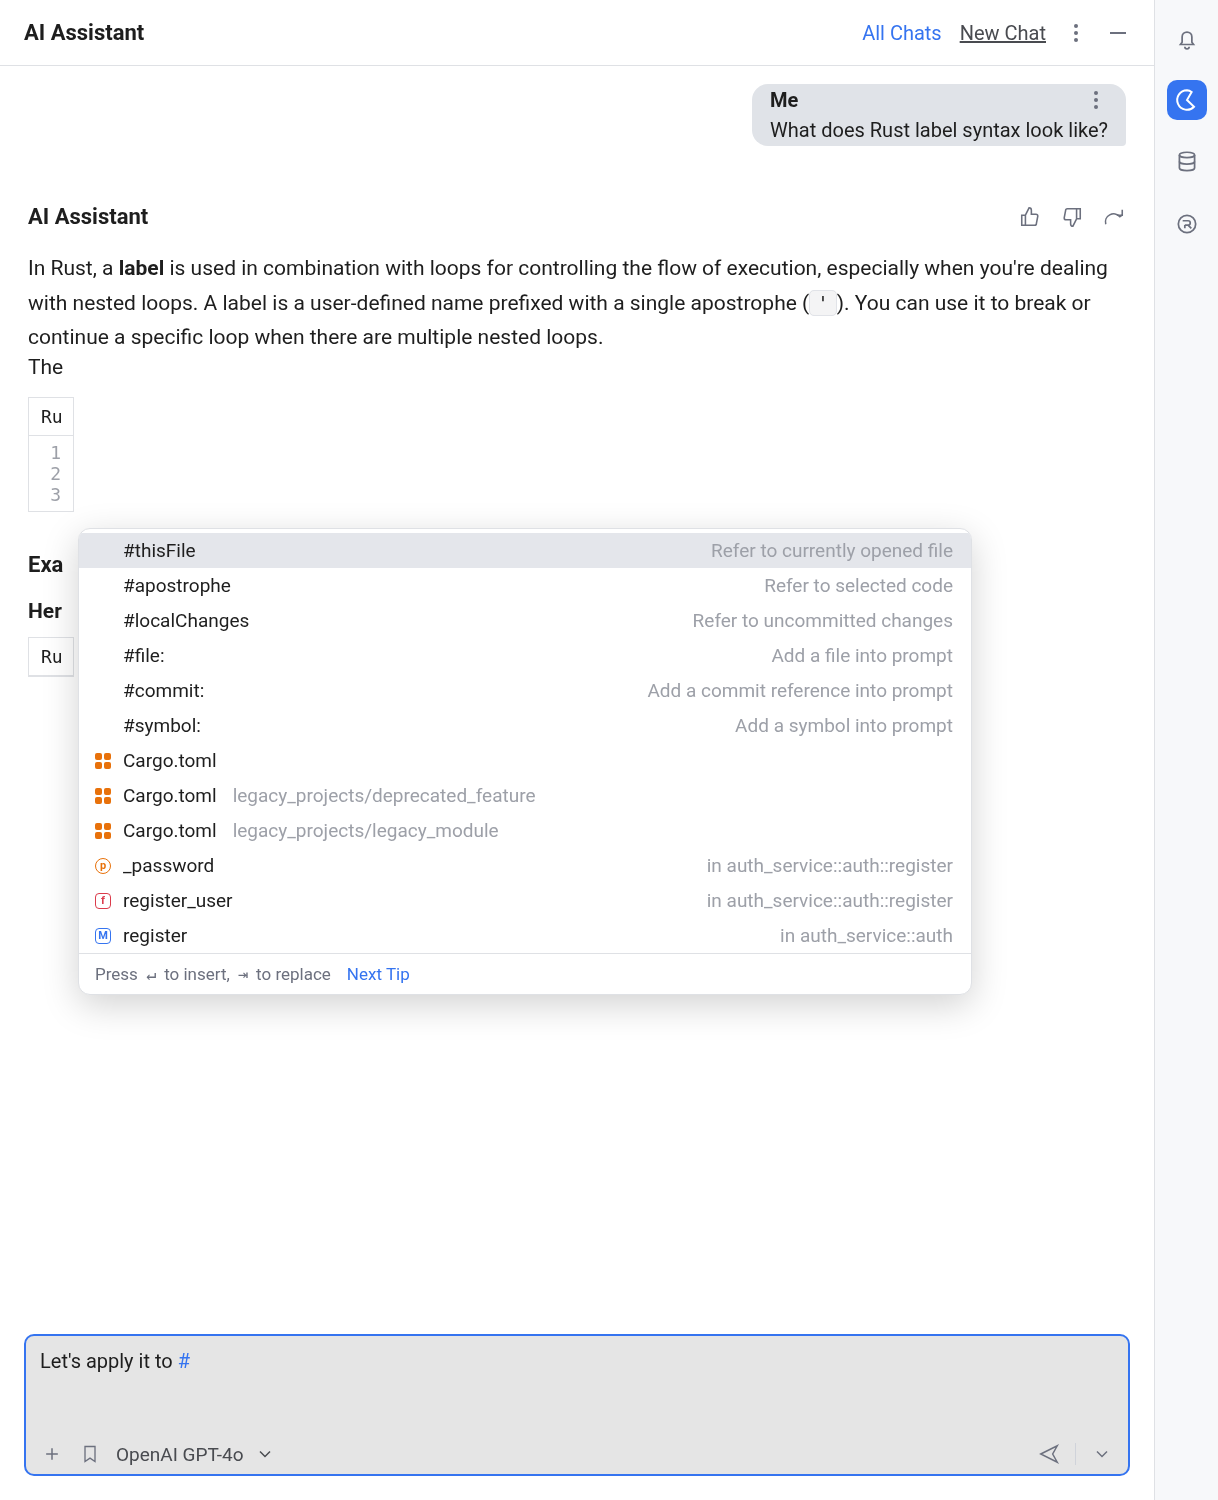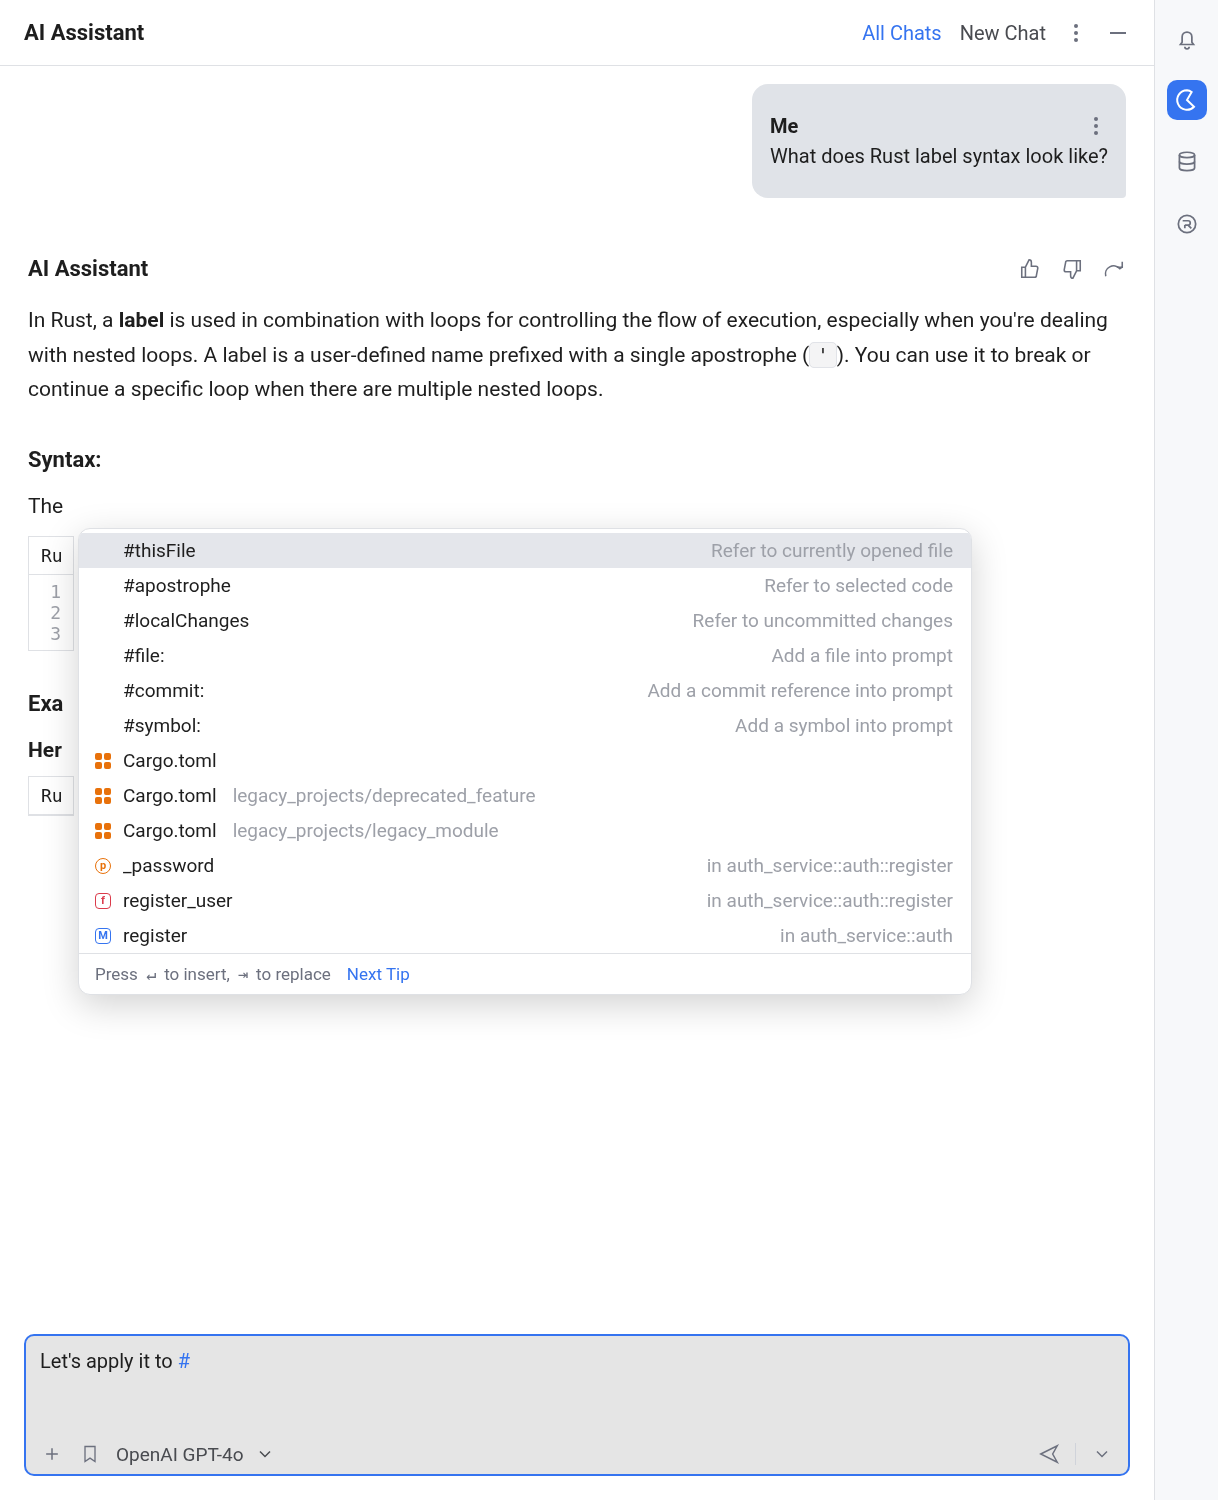--- a/index.html
+++ b/index.html
@@ -60,34 +60,34 @@
   
   .header {
     height: 66px;
     border-bottom: 1px solid var(--border);
     display:flex; align-items:center;
     padding: 0 24px;
     gap: 18px;
   }
   .header-title { font-weight:700; font-size:22px; flex:1; }
   .header-link { color: var(--blue); font-size:20px; cursor:pointer; }
-  .header-link-plain { color: var(--gray-text); font-size:20px; cursor:pointer; }
+  .header-link-plain { color: var(--gray-text); font-size:20px; cursor:pointer;text-decoration:underline; }
   .icon-btn { width:24px; height:24px; color:#6c707e; cursor:pointer; display:inline-flex; align-items:center; justify-content:center; }
   .more-dots { display:flex; flex-direction:column; gap:3px; }
   .more-dots span { width:4px; height:4px; border-radius:50%; background:#6c707e; }
   .minimize { width:16px; height:2px; background:#6c707e; }
 
   
   .chat-body { flex:1; overflow:hidden; position:relative; padding: 18px 28px 0 28px; }
 
   .user-bubble {
     float: right;
     background: var(--bubble-gray);
     border-radius: 16px 16px 4px 16px;
-    padding: 30px 18px;
+    padding: 4px 18px;
     max-width: 620px;
     position:relative;
   }
   .user-bubble .sender { font-weight:700; font-size:20px; margin-bottom:6px; display:flex; justify-content:space-between; align-items:center; }
   .user-bubble .msg-text { font-size:20px; }
 
   .assist-block { clear:both; padding-top: 58px; }
   .assist-header { display:flex; align-items:center; justify-content:space-between; margin-bottom: 22px; }
   .assist-title { font-weight:700; font-size:22px; }
   .react-icons { display:flex; gap:18px; }
@@ -232,21 +232,20 @@
                 <path d="M3 20a9 9 0 0 1 15.4-8.4L21 10"></path>
               </svg>
           </span>
         </div>
       </div>
 
       <div class="assist-text">
         <span>In Rust, a </span><span class="bold">label</span><span> is used in combination with loops for controlling the flow of execution, especially when you're dealing with nested loops. A label is a user-defined name prefixed with a single apostrophe (</span><code>'</code><span>). You can use it to break or continue a specific loop when there are multiple nested loops.</span>
       </div>
 
-      <h4 class="syntax">Syntax:</h4>
       <div class="truncated-line">The</div>
 
       <div class="code-block" style="width:46px; overflow:hidden;">
         <div class="code-tabs">Ru</div>
         <div class="code-lines">
           <div><span class="ln">1</span></div>
           <div><span class="ln">2</span></div>
           <div><span class="ln">3</span></div>
         </div>
       </div>

